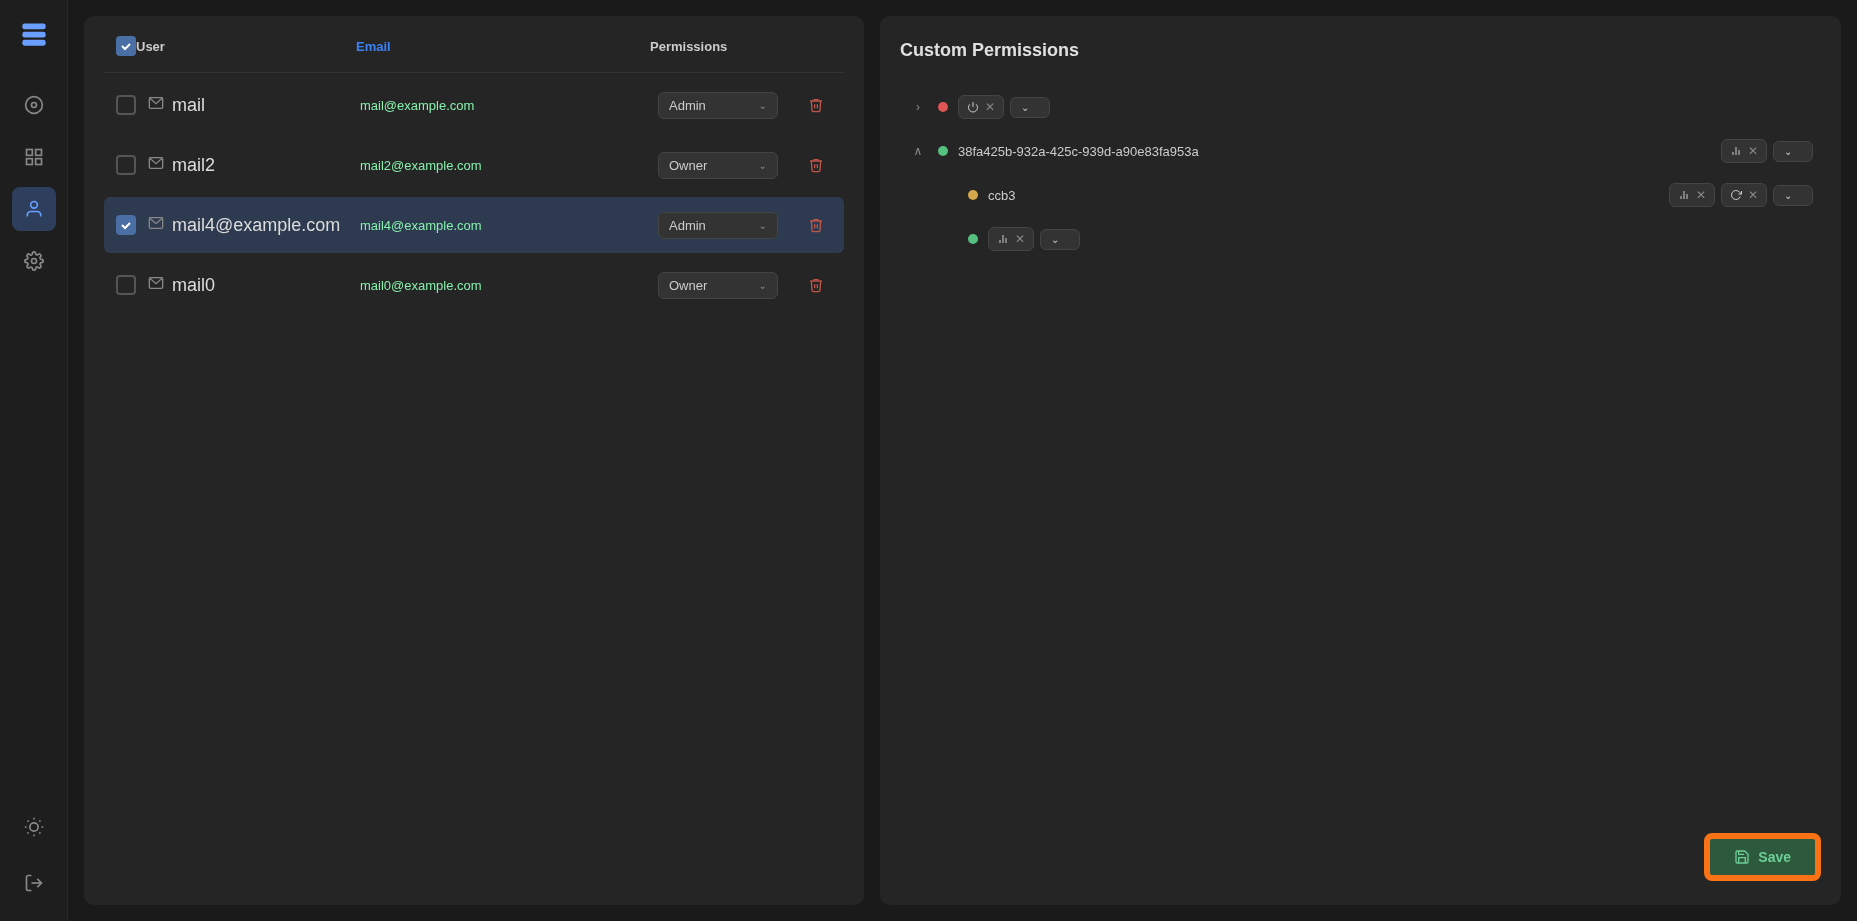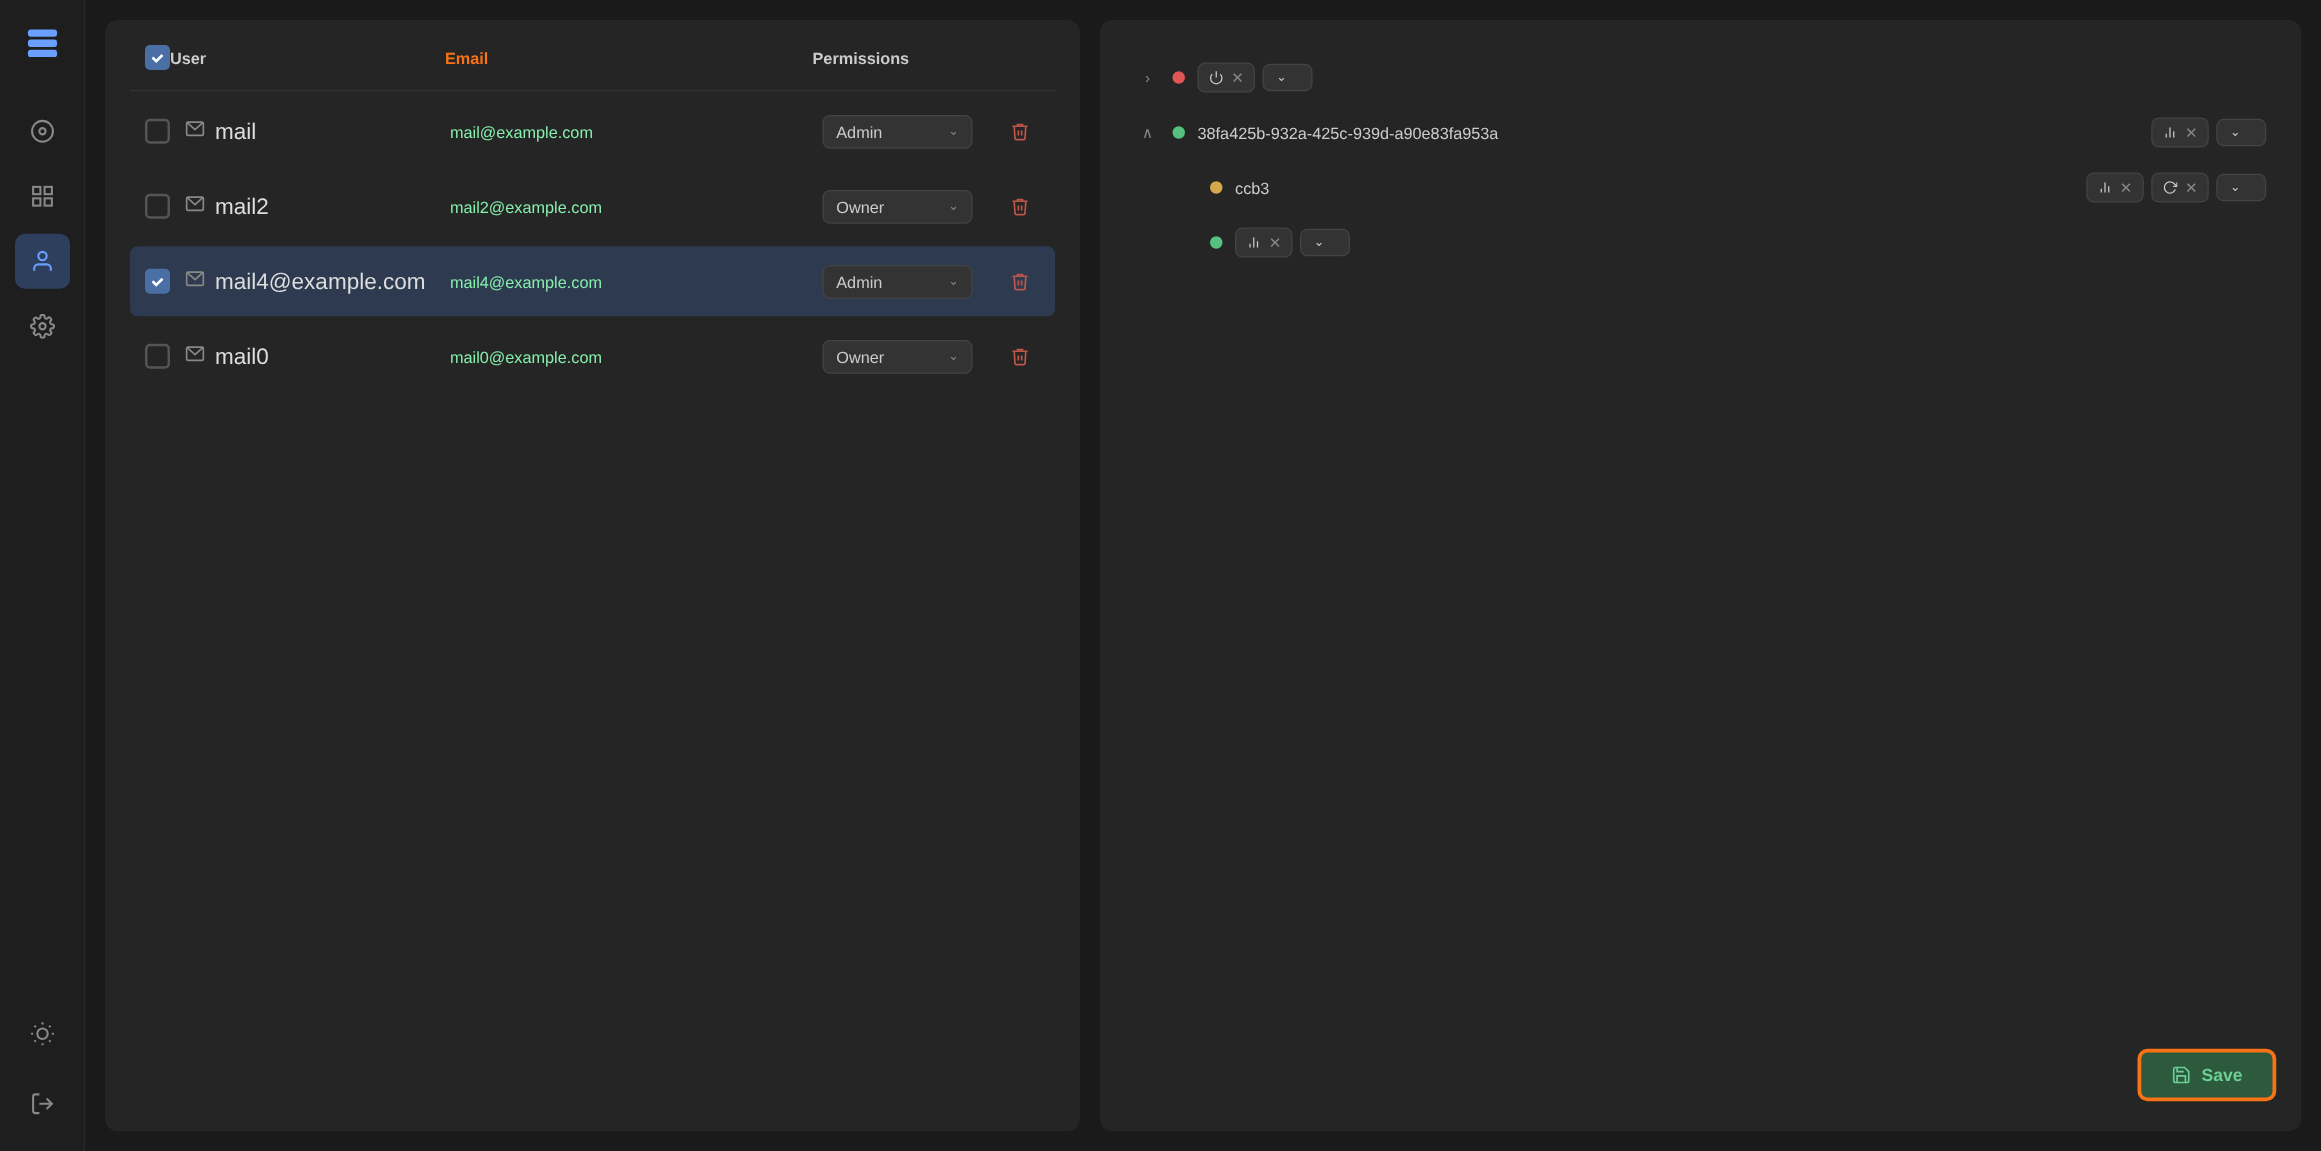--- a/index.html
+++ b/index.html
@@ -81,21 +81,21 @@
       height: 20px;
       background: #4a6fa5;
       border-radius: 4px;
       display: flex;
       align-items: center;
       justify-content: center;
       flex-shrink: 0;
       cursor: pointer;
     }
     .col-user { flex: 0 0 220px; font-weight: 600; color: #ccc; font-size: 13px; }
-    .col-email { flex: 1; font-weight: 600; color: #f97316; font-size: 13px; }
+    .col-email { flex: 1; font-weight: 600; color: #3b82f6; font-size: 13px; }
     .col-permission { flex: 0 0 150px; font-weight: 600; color: #ccc; font-size: 13px; }
 
     .table-row {
       display: flex;
       align-items: center;
       padding: 12px 12px;
       border-radius: 6px;
       gap: 12px;
       margin-top: 4px;
     }
@@ -265,21 +265,21 @@
 
     .save-footer {
       margin-top: auto;
       display: flex;
       justify-content: flex-end;
       padding-top: 16px;
     }
 
     .save-btn {
       background: #2d5a3d;
-      border: 3px solid #f97316;
+      border: 6px solid #f97316;
       border-radius: 8px;
       color: #6dcf97;
       padding: 10px 24px;
       font-size: 14px;
       font-weight: 600;
       cursor: pointer;
       display: flex;
       align-items: center;
       gap: 8px;
     }
@@ -483,20 +483,21 @@
           <path d="M19 6l-1 14a2 2 0 0 1-2 2H8a2 2 0 0 1-2-2L5 6"></path>
           <path d="M10 11v6M14 11v6"></path>
           <path d="M9 6V4h6v2"></path>
         </svg>
       </div>
     </div>
 
   </div>
 
   <div class="permissions-panel">
+    <div class="permissions-title">Custom Permissions</div>
 
     <div class="perm-item">
       <div class="perm-toggle">
         <span>›</span>
       </div>
       <div class="status-dot dot-red"></div>
       <div class="perm-controls">
         <div class="perm-btn-group">
           <span class="perm-btn-icon">
             <svg width="12" height="12" viewBox="0 0 24 24" fill="none" stroke="currentColor" stroke-width="2">

